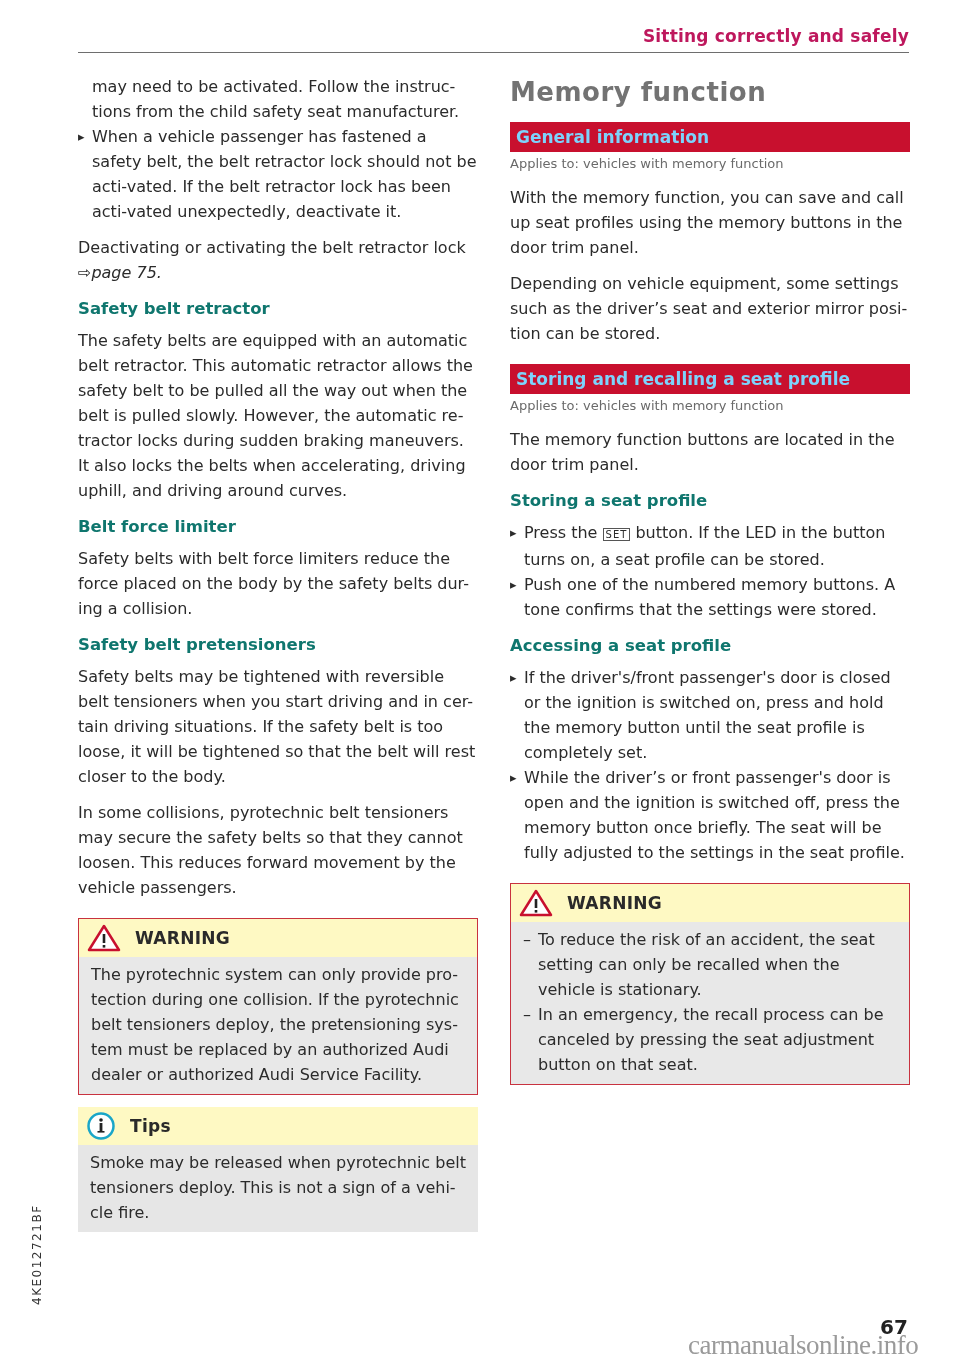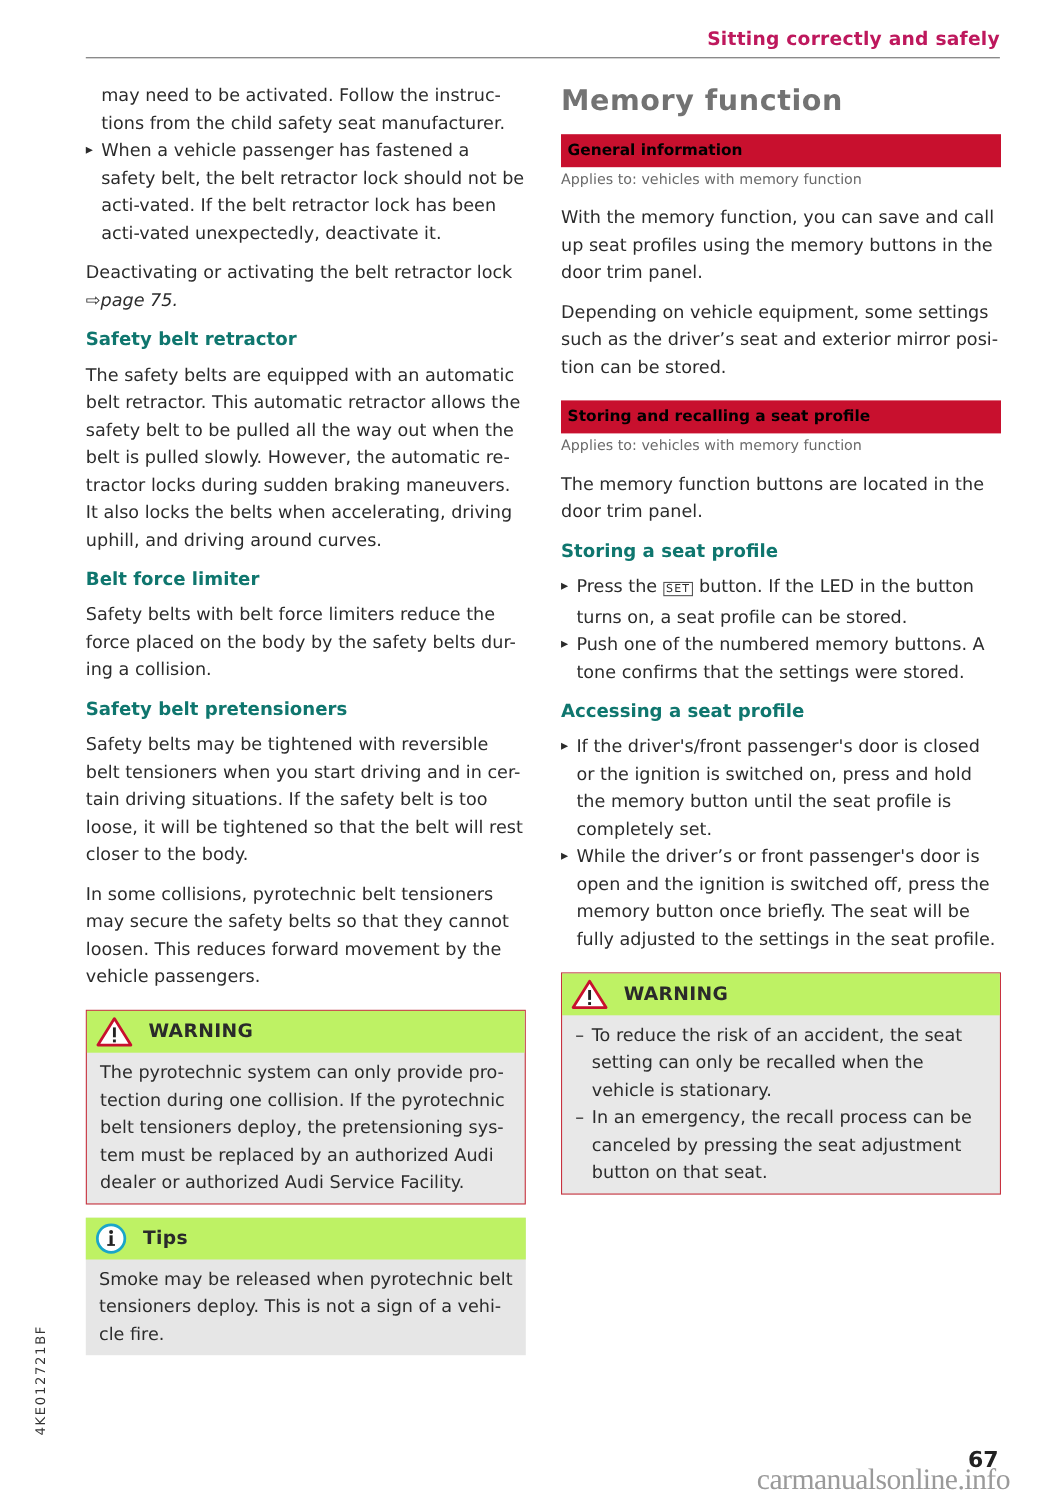--- a/index.html
+++ b/index.html
@@ -11,25 +11,25 @@
   .col-left { left:78px; width:400px; }
   .col-right { left:510px; width:400px; }
   p, li { margin:0; font-size:16px; line-height:25px; }
   .para { margin-bottom:11px; }
   .bullets { list-style:none; margin:0; padding:0; }
   .bullets li { position:relative; padding-left:14px; }
   .bullets li::before { content:"\25B8"; position:absolute; left:0; top:0; font-size:13px; }
   .bullets.cont li:first-child::before { content:""; }
   h3 { margin:14px 0 10px 0; font-size:16.5px; font-weight:bold; color:#0f766e; }
   h1 { margin:0 0 4px 0; font-size:26px; font-weight:bold; color:#737373; letter-spacing:0.5px; height:44px; line-height:36px; }
-  .redbar { background:#c8102e; color:#000000; font-size:14px; font-weight:bold; padding:3px 6px; height:24px; line-height:24px; }
+  .redbar { background:#c8102e; color:#7dd3fc; font-size:17px; font-weight:bold; padding:3px 6px; height:24px; line-height:24px; }
   .applies { font-size:13px; color:#6a6a6a; margin:4px 0 14px 0; }
   .link { font-style:italic;text-align:right; }
   .box { border:1px solid #c8323f; background:#e8e8e8; margin-top:20px; }
-  .box-head { background:#bef264; height:38px; display:flex; align-items:center; padding-left:8px; font-weight:bold; font-size:17px; color:#2a2a2a; letter-spacing:0.3px; }
+  .box-head { background:#fef9c3; height:38px; display:flex; align-items:center; padding-left:8px; font-weight:bold; font-size:17px; color:#2a2a2a; letter-spacing:0.3px; }
   .box-head svg { margin-right:14px; }
   .box-body { padding:5px 12px 7px 12px; }
   .box-body p { font-size:16px; line-height:25px; }
   .tips { border:none; background:#e6e6e6; margin-top:12px; }
   .dash { list-style:none; margin:0; padding:0; }
   .dash li { position:relative; padding-left:15px; }
   .dash li::before { content:"\2013"; position:absolute; left:0; }
   .setkey { border:1.2px solid #555; padding:0 2px; font-size:10px; letter-spacing:1px; }
   .sidecode { position:absolute; left:30px; top:1215px; transform:rotate(-90deg); transform-origin:left top; font-size:12px; letter-spacing:1.5px; color:#333; top:1305px; }
   .pagenum { position:absolute; left:880px; top:1315px; font-size:20px; font-weight:bold; color:#222; }

